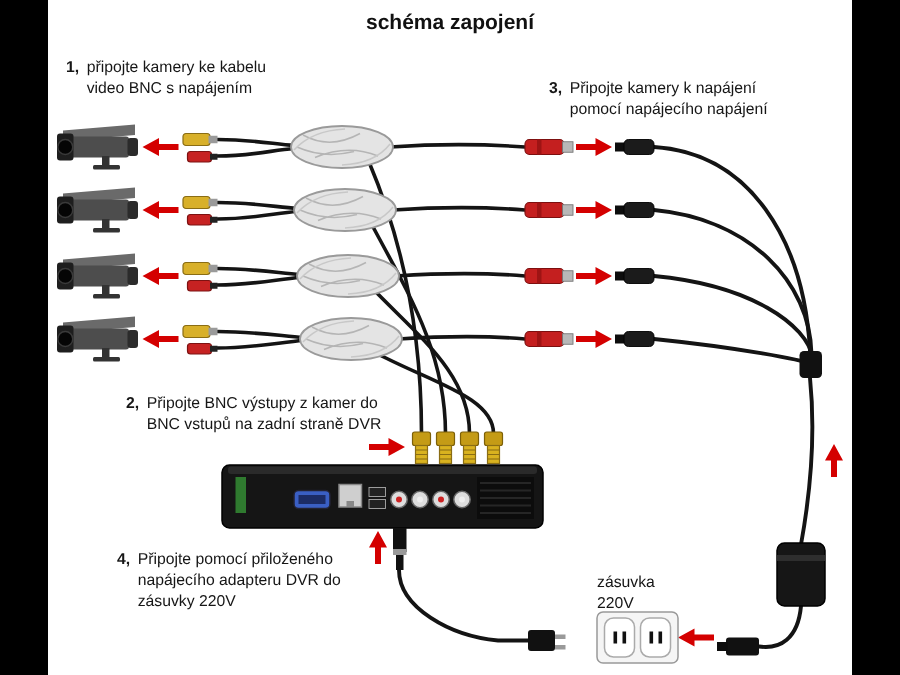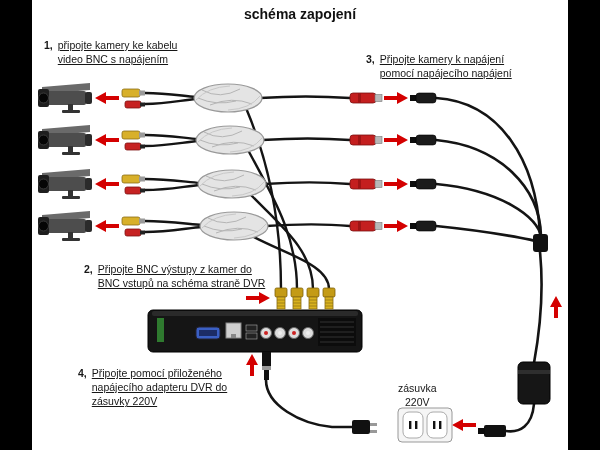--- a/index.html
+++ b/index.html
@@ -5,22 +5,22 @@
   html,body{margin:0;padding:0;}
   body{width:600px;height:450px;background:#000;position:relative;overflow:hidden;
        font-family:"Liberation Sans", sans-serif;}
   #canvas{position:absolute;left:0;top:0;width:600px;height:384px;}
   #paper{position:absolute;left:32px;top:0;width:536px;height:450px;background:#ffffff;}
   svg{position:absolute;left:0;top:0;}
   .title{position:absolute;top:6px;left:50%;transform:translateX(-50%);
          font-size:14px;font-weight:bold;color:#111;white-space:nowrap;}
   .note{position:absolute;display:flex;gap:5px;font-size:10.5px;line-height:1.35;color:#161616;}
   .note .num{font-weight:bold;}
-  .note .txt{white-space:pre-line;text-decoration:underline;}
-  .outlet-label{position:absolute;font-size:10.5px;line-height:1.3;color:#161616;white-space:pre-line;text-align:center;}
+  .note .txt{white-space:pre-line;}
+  .outlet-label{position:absolute;font-size:10.5px;line-height:1.3;color:#161616;white-space:pre-line;}
 </style>
 </head>
 <body>
 
 <div id="canvas">
   <div id="paper"></div>
 
   <svg width="600" height="450" viewBox="0 0 600 450">
     <defs>
       <g id="camera">
@@ -224,21 +224,21 @@
 
   <div class="note" style="left:366px;top:52px;">
     <span class="num">3,</span>
     <span class="txt">Připojte kamery k napájení
 pomocí napájecího napájení</span>
   </div>
 
   <div class="note" style="left:84px;top:262px;">
     <span class="num">2,</span>
     <span class="txt">Připojte BNC výstupy z kamer do
-BNC vstupů na schéma straně DVR</span>
+BNC vstupů na zadní straně DVR</span>
   </div>
 
   <div class="note" style="left:78px;top:366px;">
     <span class="num">4,</span>
     <span class="txt">Připojte pomocí přiloženého
 napájecího adapteru DVR do
 zásuvky 220V</span>
   </div>
 
   <div class="outlet-label" style="left:398px;top:382px;">zásuvka

